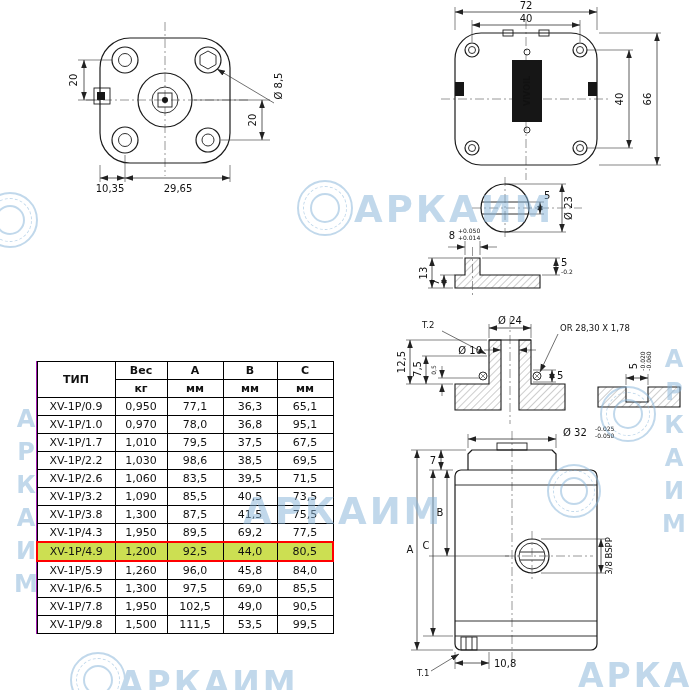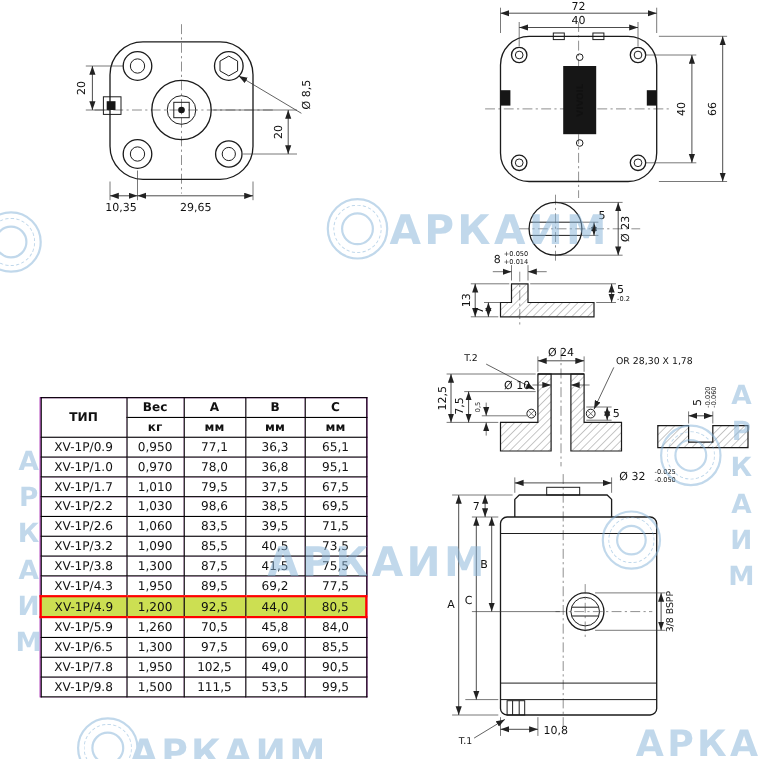--- a/index.html
+++ b/index.html
@@ -389,21 +389,21 @@
         <tr class="hl">
       <td class="c-type">XV-1P/4.9</td>
       <td>1,200</td>
       <td>92,5</td>
       <td>44,0</td>
       <td>80,5</td>
     </tr>
         <tr>
       <td class="c-type">XV-1P/5.9</td>
       <td>1,260</td>
-      <td>70,5</td>
+      <td>96,0</td>
       <td>45,8</td>
       <td>84,0</td>
     </tr>
         <tr>
       <td class="c-type">XV-1P/6.5</td>
       <td>1,300</td>
       <td>97,5</td>
       <td>69,0</td>
       <td>85,5</td>
     </tr>

